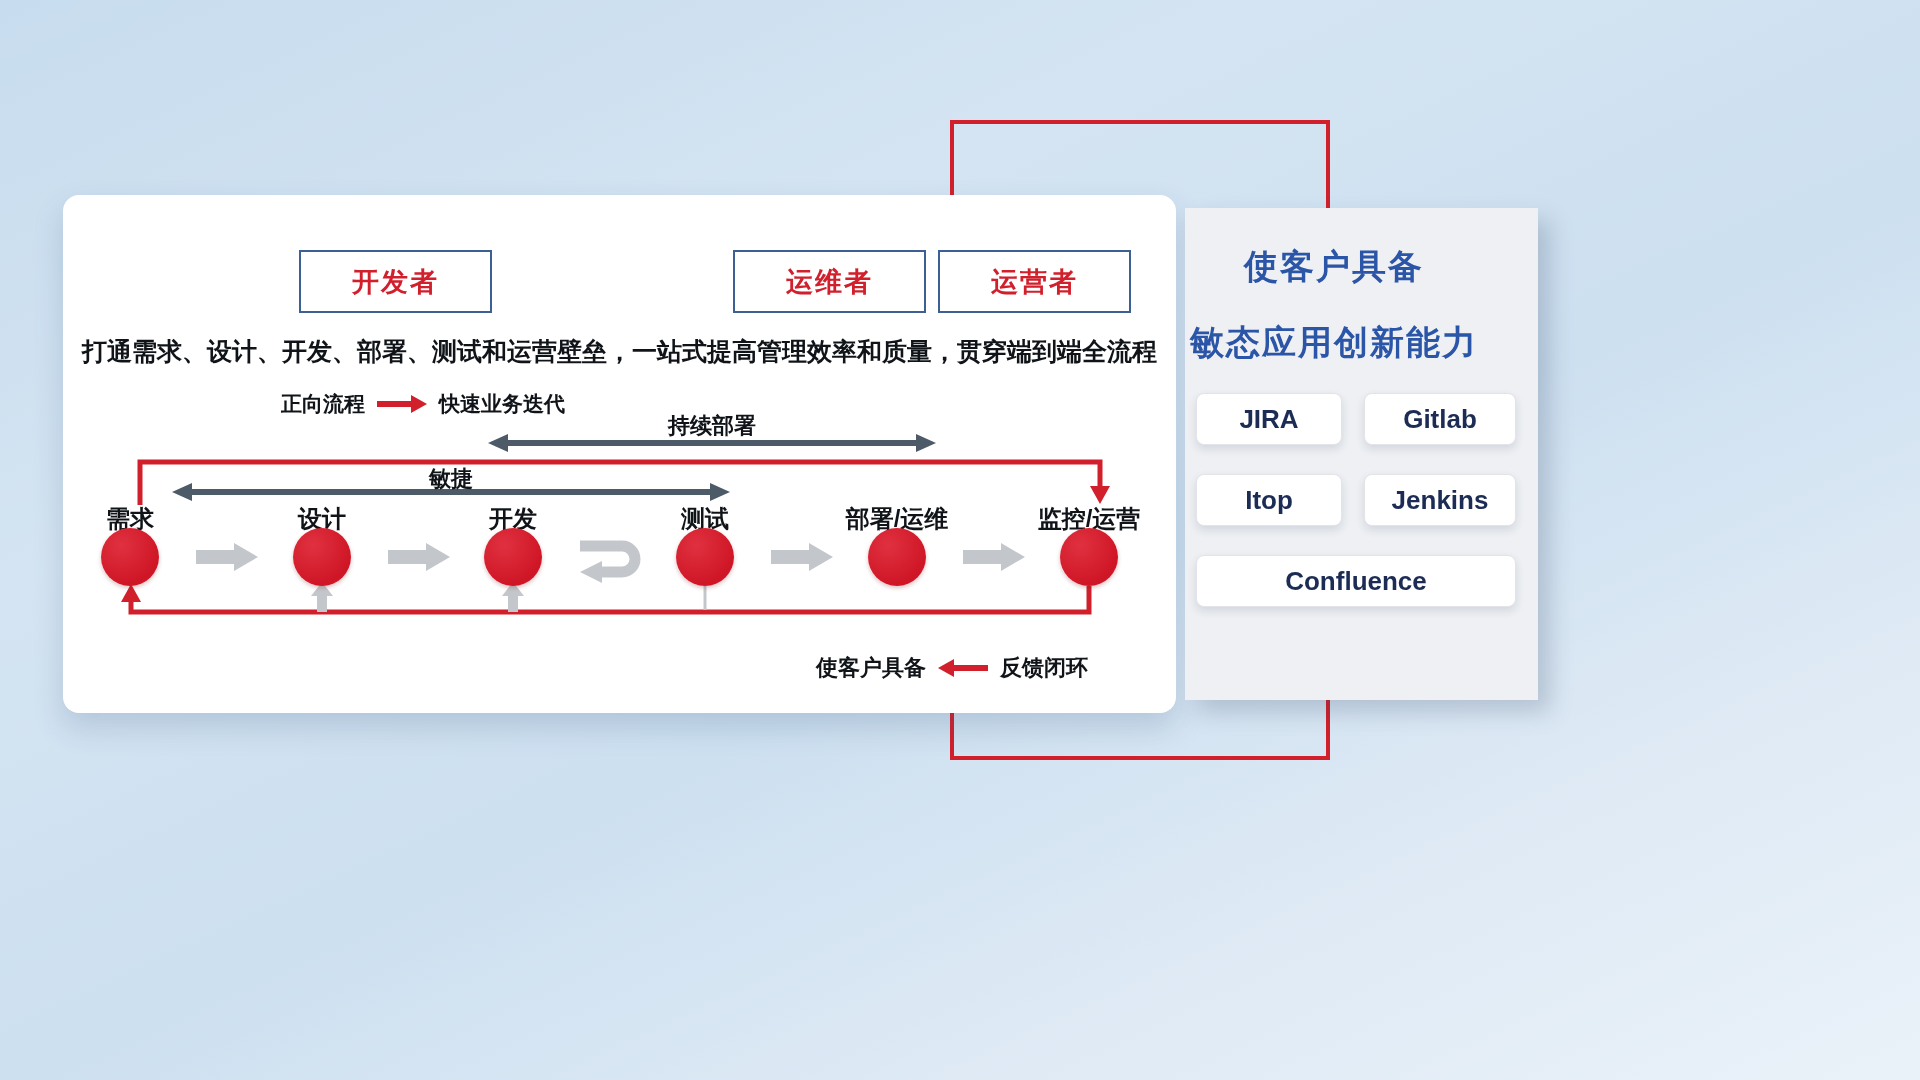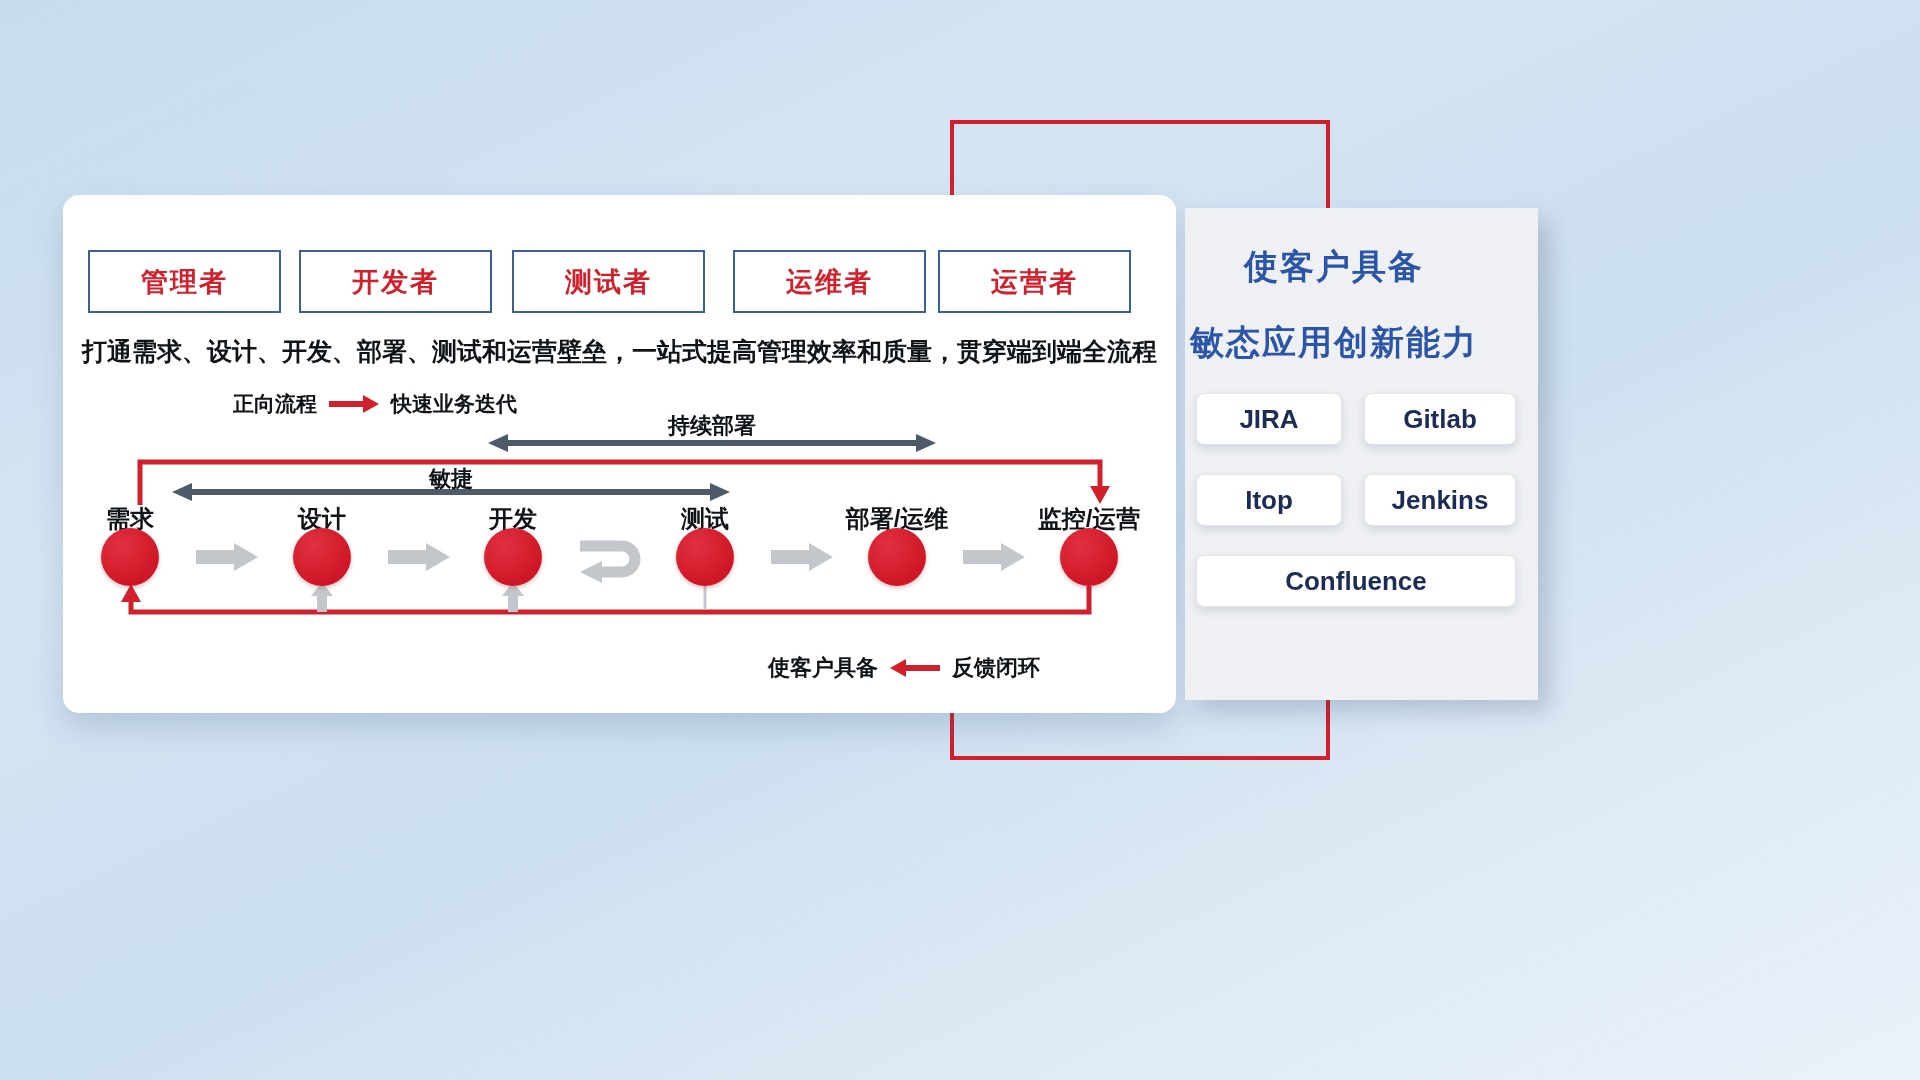--- a/index.html
+++ b/index.html
@@ -62,20 +62,21 @@
   }
 
   .legend-row {
     position: absolute;
     display: flex;
     align-items: center;
     gap: 12px;
     font-size: 21px;
     font-weight: bold;
     color: #101418;
+    margin-left: 48px;
   }
   .legend-forward { left: 233px; top: 390px; }
   .legend-feedback { left: 768px; top: 653px; font-size: 22px; }
 
   .span-label {
     position: absolute;
     transform: translateX(-50%);
     font-size: 22px;
     font-weight: bold;
     color: #101418;
@@ -155,28 +156,22 @@
 </style>
 </head>
 <body>
 
 <div id="stage">
 
   <div class="red-frame"></div>
 
   <div class="main-card"></div>
 
-  <div class="role-box role-1">
-      <span>管理者</span>
-    </div>
   <div class="role-box role-2">
       <span>开发者</span>
-    </div>
-  <div class="role-box role-3">
-      <span>测试者</span>
     </div>
   <div class="role-box role-4">
       <span>运维者</span>
     </div>
   <div class="role-box role-5">
       <span>运营者</span>
     </div>
 
   <div class="subtitle">打通需求、设计、开发、部署、测试和运营壁垒，一站式提高管理效率和质量，贯穿端到端全流程</div>
 

